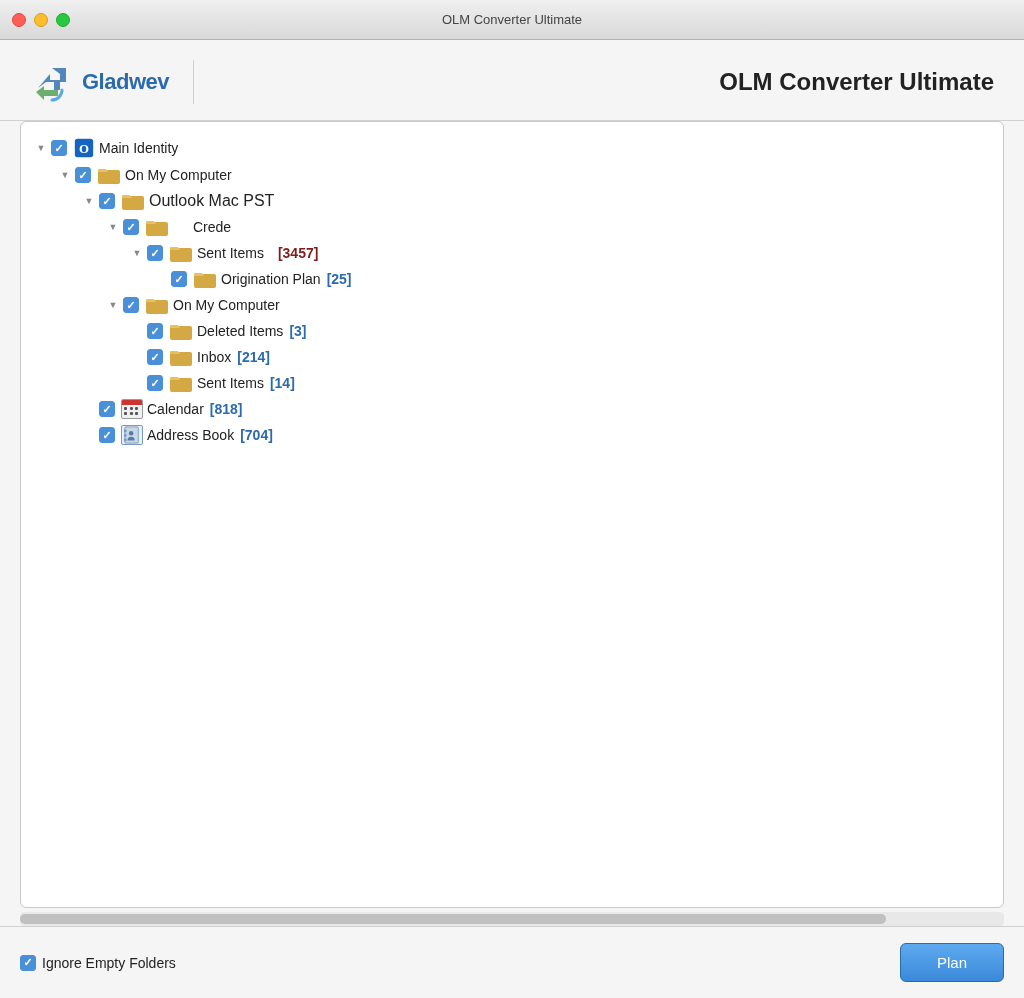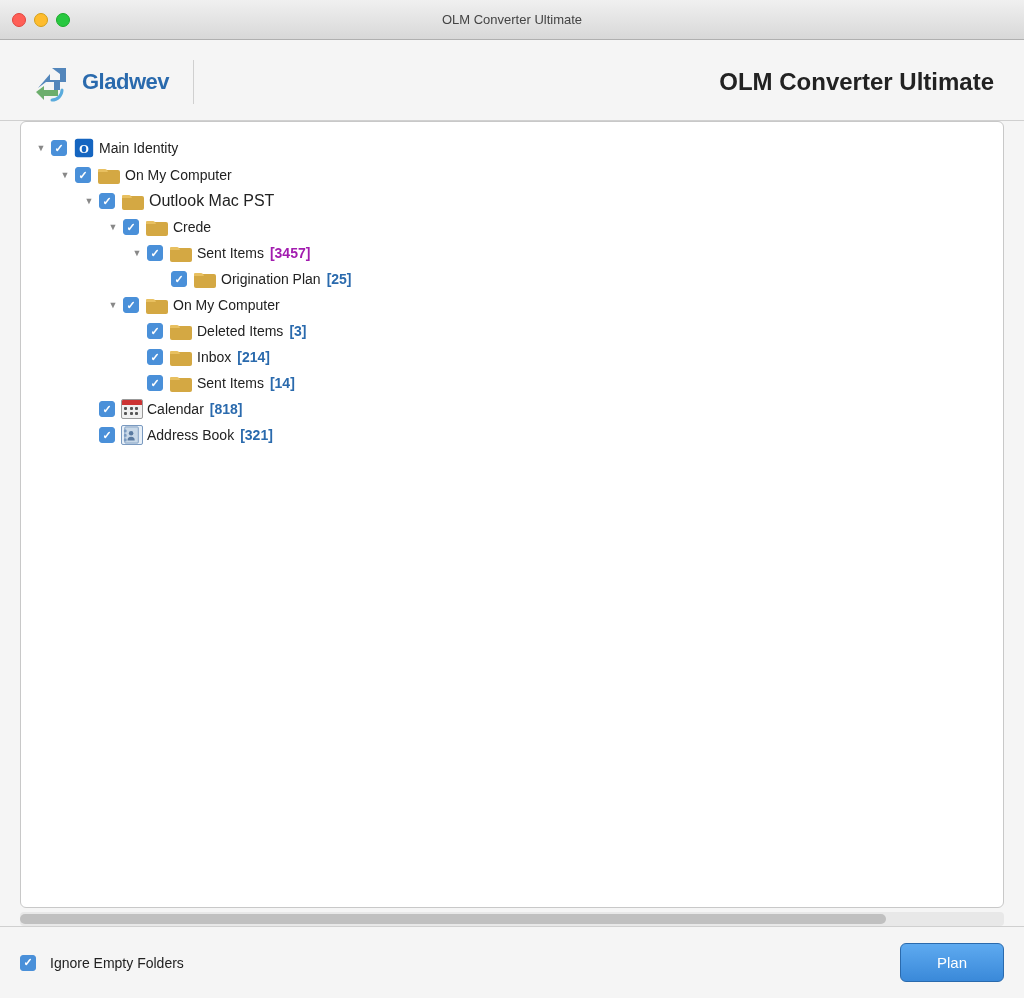--- a/index.html
+++ b/index.html
@@ -148,21 +148,20 @@
       display: flex;
       align-items: center;
       padding: 16px 20px;
       background: #f5f5f5;
       border-top: 1px solid #d0d0d0;
       flex-shrink: 0;
     }
     .ignore-check {
       display: flex;
       align-items: center;
-      gap: 8px;
       flex: 1;
     }
     .ignore-label {
       font-size: 14px;
       color: #222;
     }
     .btn-prev {
       background: white;
       border: 1px solid #c0c0c0;
       border-radius: 6px;
@@ -259,35 +258,35 @@
         <span style="width: 16px; display: inline-flex; align-items: center; justify-content: center; flex-shrink: 0; color: rgb(136, 136, 136); font-size: 9px; margin-right: 2px;">▼</span>
         <div style="width: 16px; height: 16px; border-radius: 3px; border: 1.5px solid rgb(74, 144, 217); background: rgb(74, 144, 217); display: inline-flex; align-items: center; justify-content: center; flex-shrink: 0; margin-right: 6px; cursor: pointer;">
           <span style="color:white;font-size:11px;font-weight:bold;line-height:1;">✓</span>
         </div>
         <span style="display: inline-flex; align-items: center; margin-right: 4px; flex-shrink: 0;">
           <svg viewBox="0 0 24 20" width="24" height="20">
             <rect x="1" y="5" width="22" height="14" rx="2" fill="#d4a843"></rect>
             <path d="M1 7 L1 5 Q1 4 2 4 L8 4 Q9 4 10 5 L11 7 Z" fill="#e8c060"></path>
           </svg>
         </span>
-        <span style="color: rgb(34, 34, 34); font-size: 14px;">Crede</span>
+        <span style="color: rgb(34, 34, 34); font-size: 14px; margin-left: 20px;">Crede</span>
       </div>
       <div class="tree-item" style="padding-left: 100px;">
         <span style="width: 16px; display: inline-flex; align-items: center; justify-content: center; flex-shrink: 0; color: rgb(136, 136, 136); font-size: 9px; margin-right: 2px;">▼</span>
         <div style="width: 16px; height: 16px; border-radius: 3px; border: 1.5px solid rgb(74, 144, 217); background: rgb(74, 144, 217); display: inline-flex; align-items: center; justify-content: center; flex-shrink: 0; margin-right: 6px; cursor: pointer;">
           <span style="color:white;font-size:11px;font-weight:bold;line-height:1;">✓</span>
         </div>
         <span style="display: inline-flex; align-items: center; margin-right: 4px; flex-shrink: 0;">
           <svg viewBox="0 0 24 20" width="24" height="20">
             <rect x="1" y="5" width="22" height="14" rx="2" fill="#d4a843"></rect>
             <path d="M1 7 L1 5 Q1 4 2 4 L8 4 Q9 4 10 5 L11 7 Z" fill="#e8c060"></path>
           </svg>
         </span>
         <span style="color: rgb(34, 34, 34); font-size: 14px;">Sent Items</span>
-        <span style="color: #a21caf; font-size: 14px; font-weight: 600; margin-left: 6px;">[3457]</span>
+        <span style="color: #7f1d1d; font-size: 14px; font-weight: 600; margin-left: 14px;">[3457]</span>
       </div>
       <div class="tree-item" style="padding-left: 124px;">
         <span style="width: 16px; display: inline-flex; align-items: center; justify-content: center; flex-shrink: 0; color: rgb(136, 136, 136); font-size: 9px; margin-right: 2px;"></span>
         <div style="width: 16px; height: 16px; border-radius: 3px; border: 1.5px solid rgb(74, 144, 217); background: rgb(74, 144, 217); display: inline-flex; align-items: center; justify-content: center; flex-shrink: 0; margin-right: 6px; cursor: pointer;">
           <span style="color:white;font-size:11px;font-weight:bold;line-height:1;">✓</span>
         </div>
         <span style="display: inline-flex; align-items: center; margin-right: 4px; flex-shrink: 0;">
           <svg viewBox="0 0 24 20" width="24" height="20">
             <rect x="1" y="5" width="22" height="14" rx="2" fill="#d4a843"></rect>
             <path d="M1 7 L1 5 Q1 4 2 4 L8 4 Q9 4 10 5 L11 7 Z" fill="#e8c060"></path>
@@ -379,21 +378,21 @@
           <svg viewBox="0 0 20 20" width="18" height="18">
             <rect x="2" y="1" width="15" height="18" rx="1" fill="#c8d8e8" stroke="#7a9ac0" stroke-width="1"></rect>
             <rect x="1" y="4" width="3" height="3" rx="1" fill="#7a9ac0"></rect>
             <rect x="1" y="9" width="3" height="3" rx="1" fill="#7a9ac0"></rect>
             <rect x="1" y="14" width="3" height="3" rx="1" fill="#7a9ac0"></rect>
             <circle cx="9" cy="8" r="2.5" fill="#5a7aa0"></circle>
             <path d="M5 16 Q5 12 9 12 Q13 12 13 16" fill="#5a7aa0"></path>
           </svg>
         </div>
         <span style="color: rgb(34, 34, 34); font-size: 14px;">Address Book</span>
-        <span style="color: rgb(42, 106, 173); font-size: 14px; font-weight: 600; margin-left: 6px;">[321]</span>
+        <span style="color: rgb(42, 106, 173); font-size: 14px; font-weight: 600; margin-left: 6px;">[704]</span>
       </div>
     </div>
 
   <div style="margin: 4px 20px 0 20px; height: 14px; background: #e8e8e8; border-radius: 4px; position: relative;">
     <div style="position:absolute; left:0; top:2px; width:88%; height:10px; background:#c0c0c0; border-radius:5px;"></div>
   </div>
 
   <div class="bottom-area">
     <div class="ignore-check">
       <div class="checkbox"></div>

